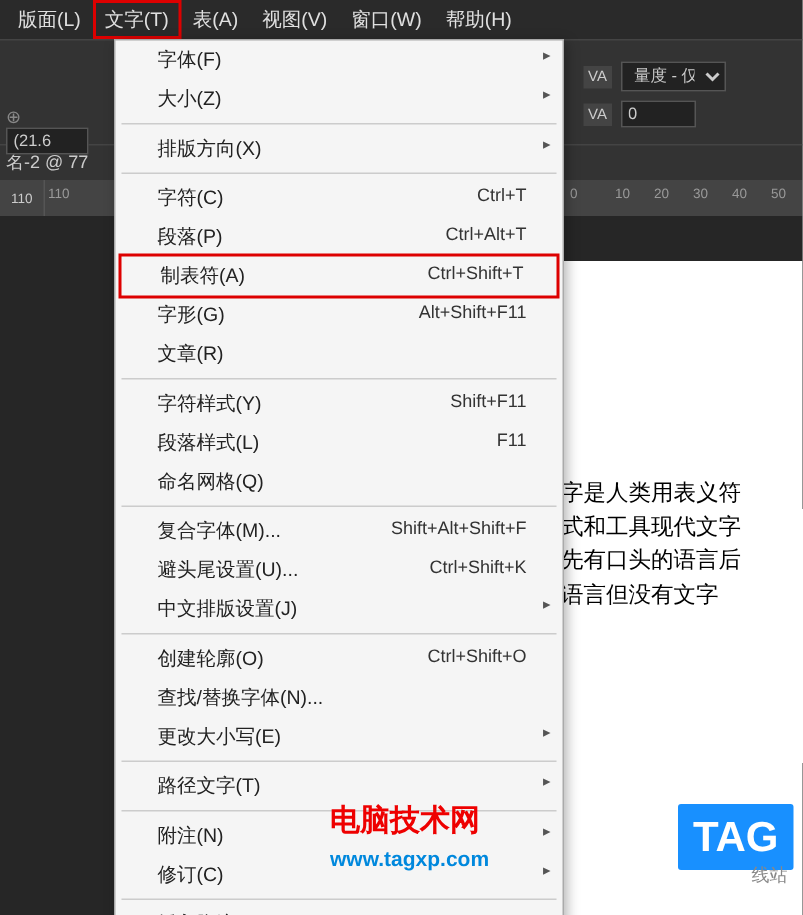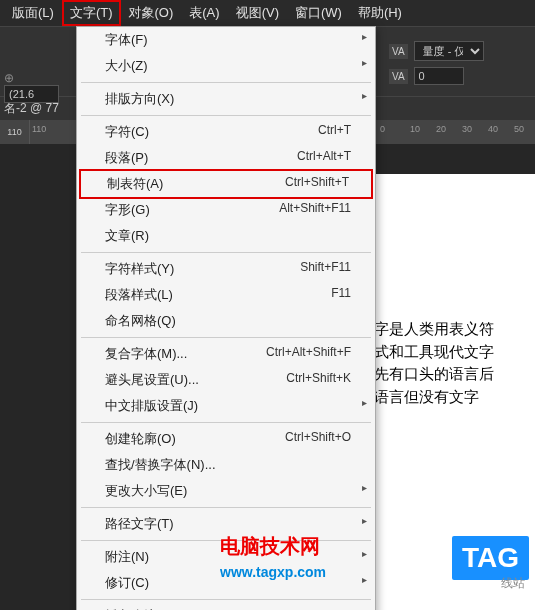--- a/index.html
+++ b/index.html
@@ -38,21 +38,20 @@
   .wm-blue { color: #0088dd; font-size: 14px; display: block; margin-top: 4px; margin-left: 0; }
   .tag-badge { position: absolute; right: 6px; bottom: 30px; background: #1890ff; color: #fff; font-size: 28px; font-weight: bold; padding: 6px 10px; border-radius: 2px; z-index: 200; }
   .tag-sub { position: absolute; right: 10px; bottom: 18px; color: #888; font-size: 12px; z-index: 200; }
 </style>
 </head>
 <body>
 
 <div class="menubar">
   <span class="menu-item">版面(L)</span>
   <span class="menu-item menu-highlighted">文字(T)</span>
-  <span class="menu-item">对象(O)</span>
   <span class="menu-item">表(A)</span>
   <span class="menu-item">视图(V)</span>
   <span class="menu-item">窗口(W)</span>
   <span class="menu-item">帮助(H)</span>
 </div>
 
 <div class="toolbar">
   <div class="toolbar-partial">
     <div style="position:absolute; left:4px; top:44px;">
       <span style="color:#888; margin-right:2px;">⊕</span>
@@ -141,21 +140,21 @@
   <div class="dm-item">
       <span>段落样式(L)</span>
       <span class="dm-shortcut">F11</span>
     </div>
   <div class="dm-item">
       <span>命名网格(Q)</span>
     </div>
   <div class="dm-sep"></div>
   <div class="dm-item">
       <span>复合字体(M)...</span>
-      <span class="dm-shortcut">Ctrl+Alt+Shift+F</span>
+      <span class="dm-shortcut">Shift+Alt+Shift+F</span>
     </div>
   <div class="dm-item">
       <span>避头尾设置(U)...</span>
       <span class="dm-shortcut">Ctrl+Shift+K</span>
     </div>
   <div class="dm-item dm-submenu">
       <span>中文排版设置(J)</span>
     </div>
   <div class="dm-sep"></div>
   <div class="dm-item">

